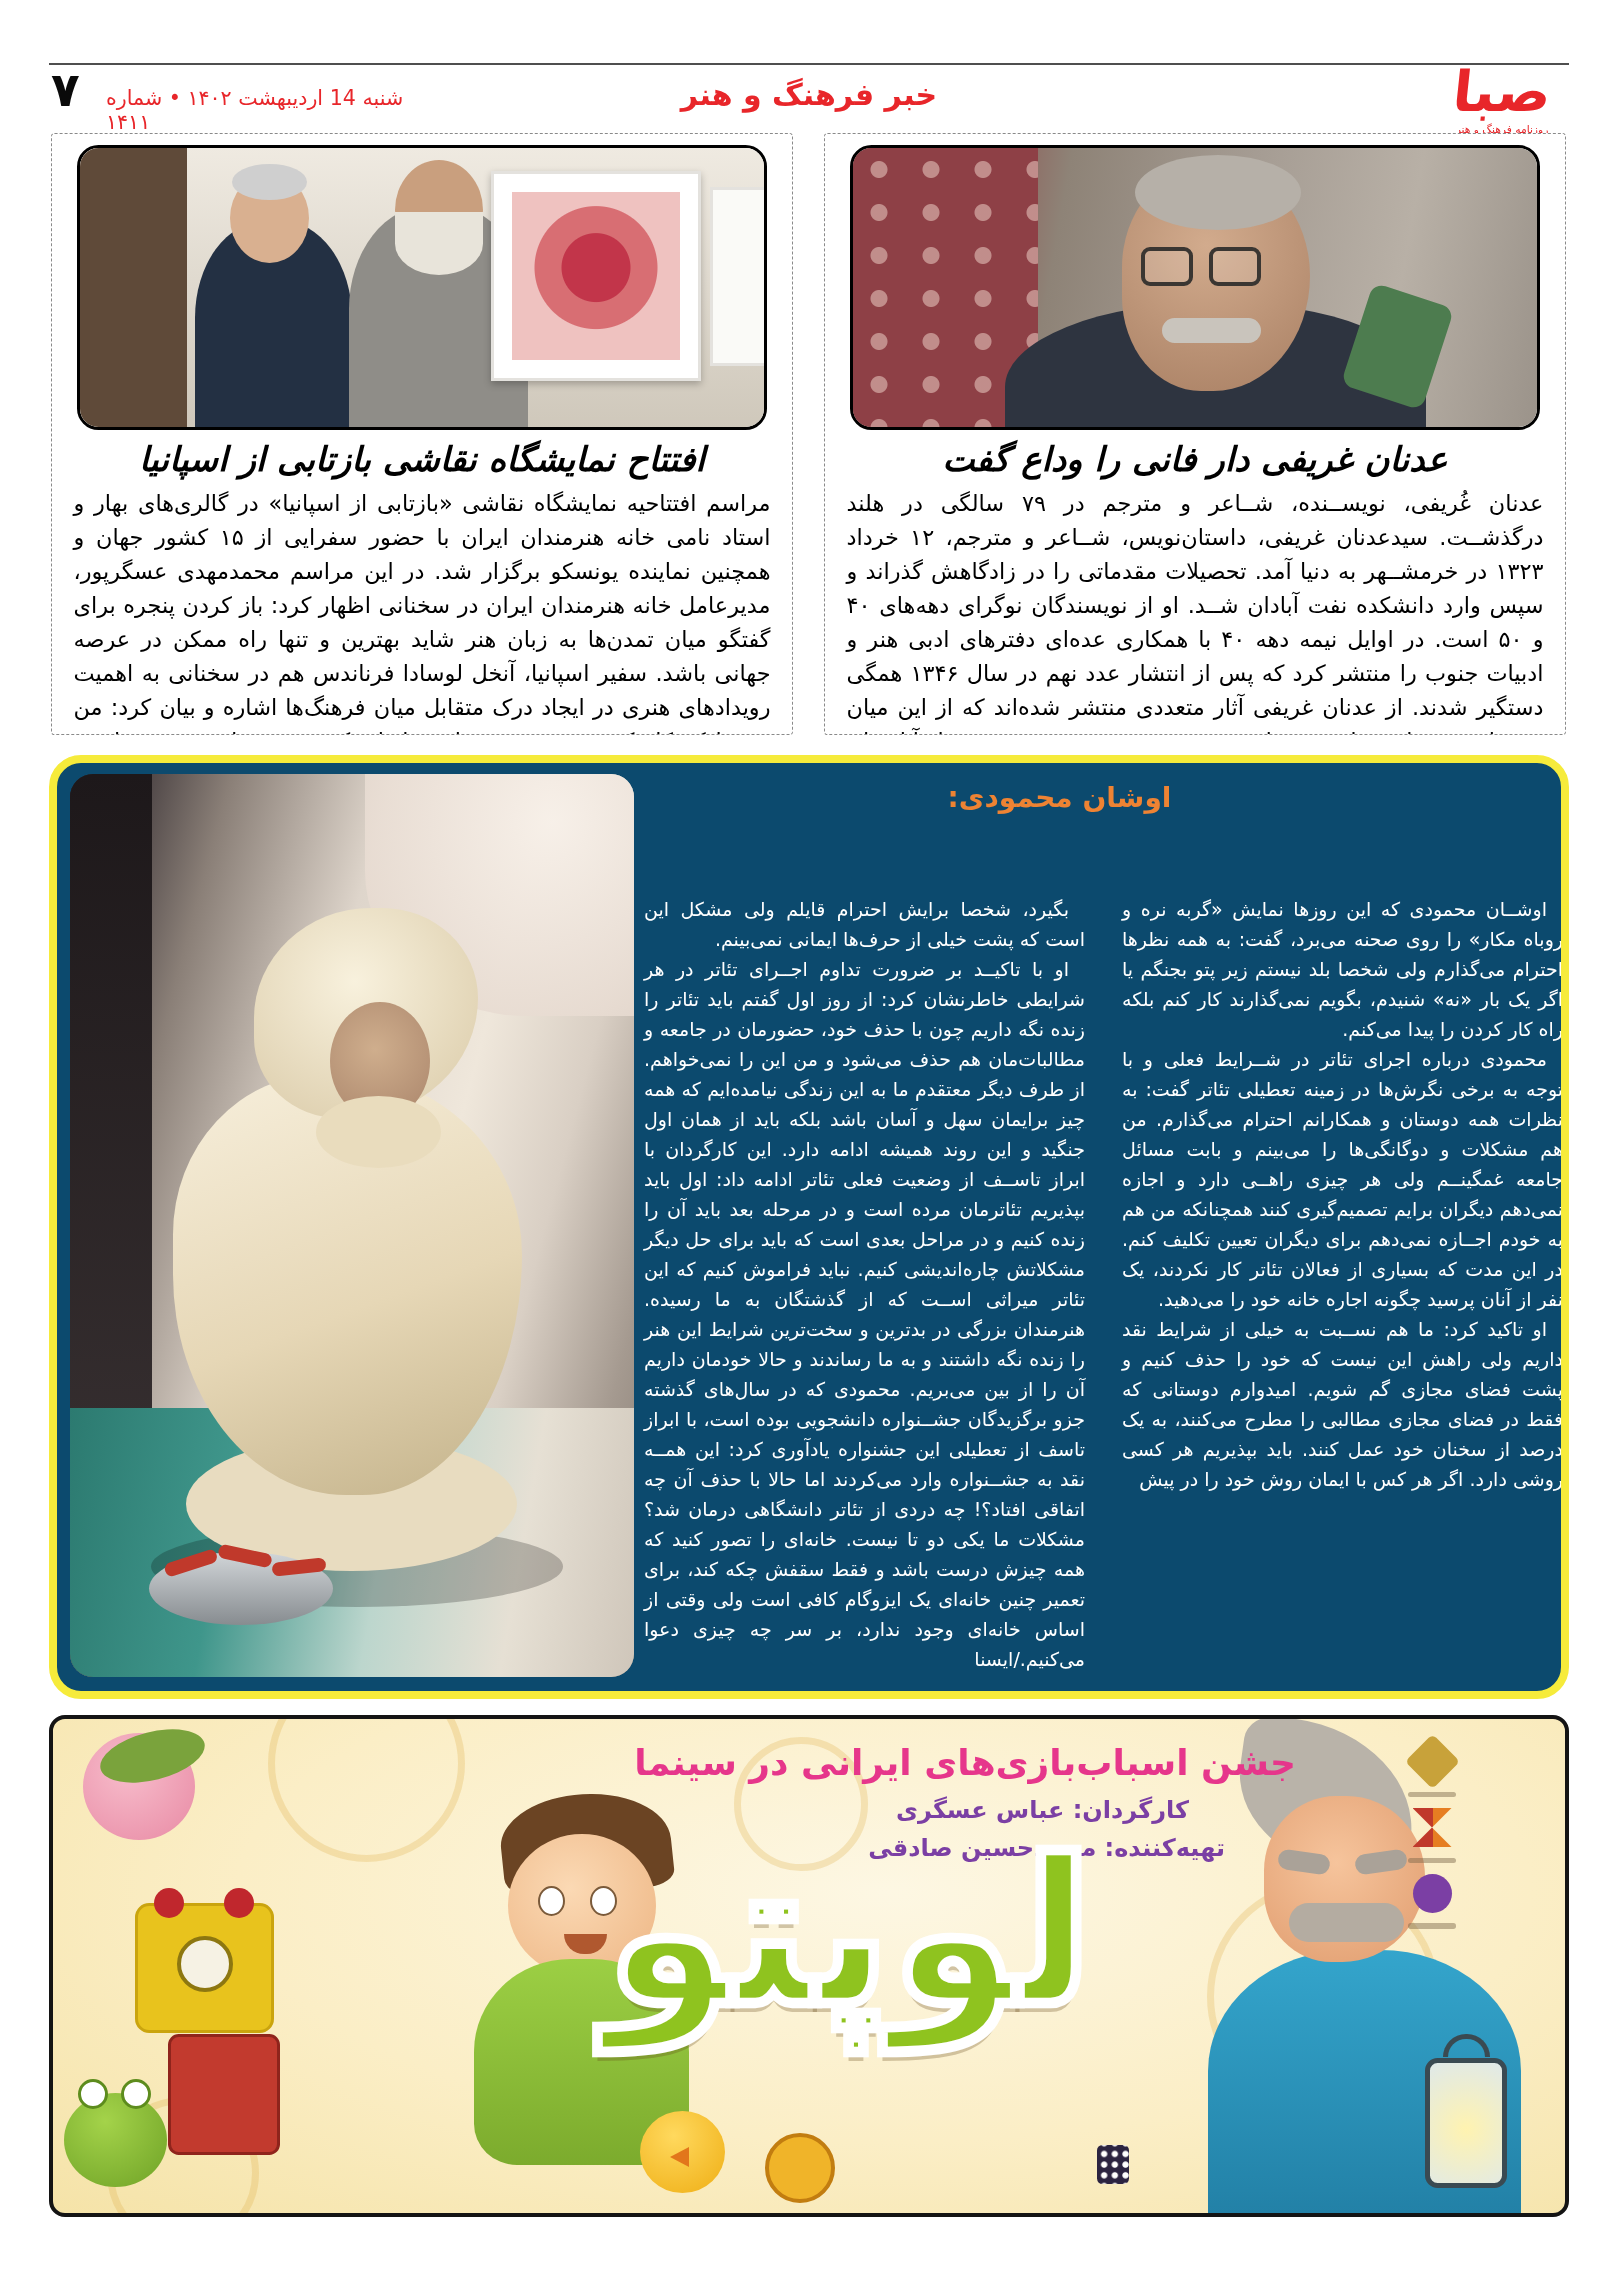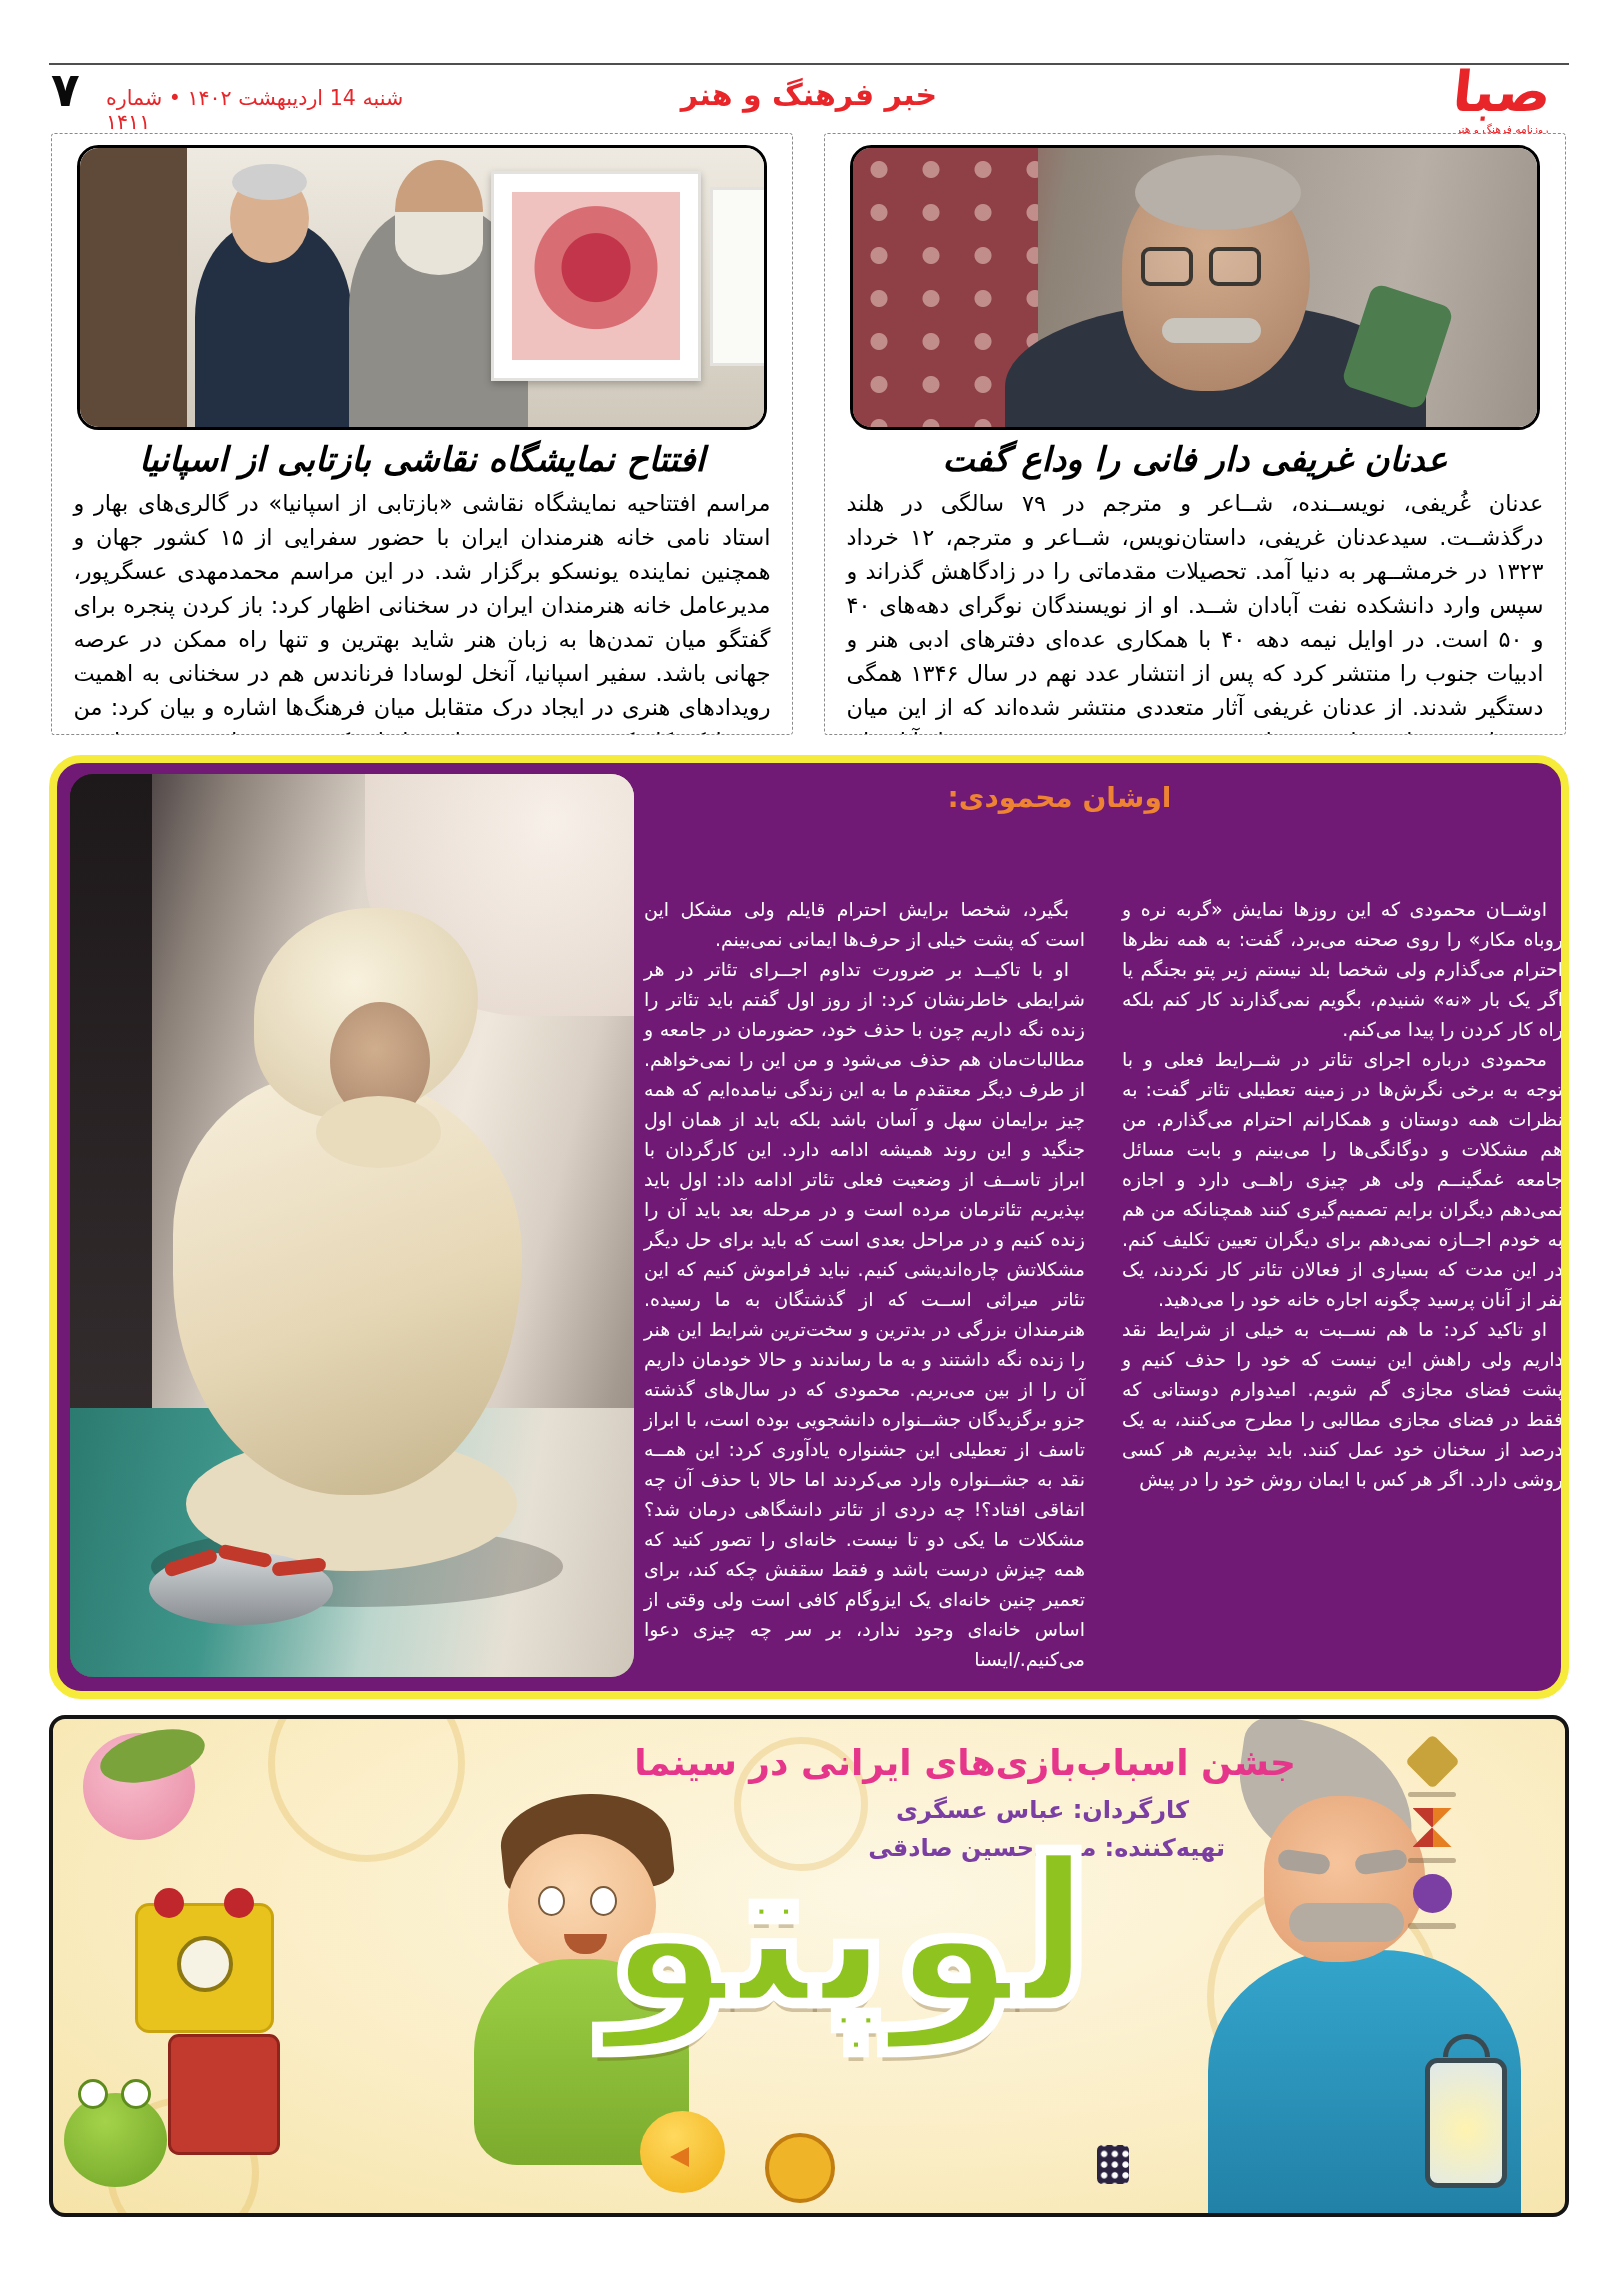--- a/index.html
+++ b/index.html
@@ -45,21 +45,21 @@
   .ex-fig1-hair { position:absolute; left:152px; top:16px; width:75px; height:36px; border-radius:50%; background:#cfcfcf; }
   .ex-fig2 { position:absolute; left:269px; bottom:-9px; width:179px; height:231px; background:#8f8d88; border-radius:45% 45% 0 0; }
   .ex-fig2-head { position:absolute; left:315px; top:12.5px; width:88px; height:100px; border-radius:50%; background:#c99f7e; }
   .ex-fig2-beard { position:absolute; left:315px; top:64px; width:88px; height:63px; border-radius:0 0 50% 50%; background:#e8e4da; }
   .ex-frame { position:absolute; right:63px; top:23px; width:210px; height:210px; background:#ffffff; border:3.6px solid #e4e2de; box-shadow:0 2.7px 7.2px rgba(0,0,0,.25); }
   .ex-art { position:absolute; left:18px; top:18px; right:18px; bottom:18px;
       background:radial-gradient(circle at 50% 45%, #c2354a 0 34px, #d86e73 35px 61px, #efc2c0 62px 100%); }
   .ex-frame2 { position:absolute; right:-45px; top:39px; width:99px; height:179px; background:#fafaf7; border:3.6px solid #e4e2de; }
 
   
-  .interview { position:absolute; left:49px; top:755px; width:1520px; height:944px; background:#701a75; border:8px solid #f6eb3b; border-radius:32px; overflow:hidden; }
+  .interview { position:absolute; left:49px; top:755px; width:1520px; height:944px; background:#0c4a6e; border:8px solid #f6eb3b; border-radius:32px; overflow:hidden; }
   .kicker { position:absolute; left:537px; width:931px; top:18px; text-align:center; font-size:28px; font-weight:700; color:#ee8333; }
   .big-title { position:absolute; left:537px; width:931px; top:52px; text-align:center; font-size:56px; font-weight:900; color:#ffe431; }
   .col { position:absolute; top:131px; width:441px; font-size:19px; line-height:30px; color:#ffffff; text-align:justify; direction:rtl; }
   .col p { text-indent:16px; }
   .col-r { left:1057px;margin-left:8px; }
   .col-l { left:587px; }
 
   
   .ph-th { position:absolute; left:12.5px; top:10.7px; width:564px; height:903px; border-radius:23px; overflow:hidden;
       background:linear-gradient(105deg,#241f20 0%,#4a4243 9%,#8a7f77 20%,#ded5cb 40%,#efe7db 60%,#d9cfc4 74%,#a59a90 88%,#847a71 100%); }

